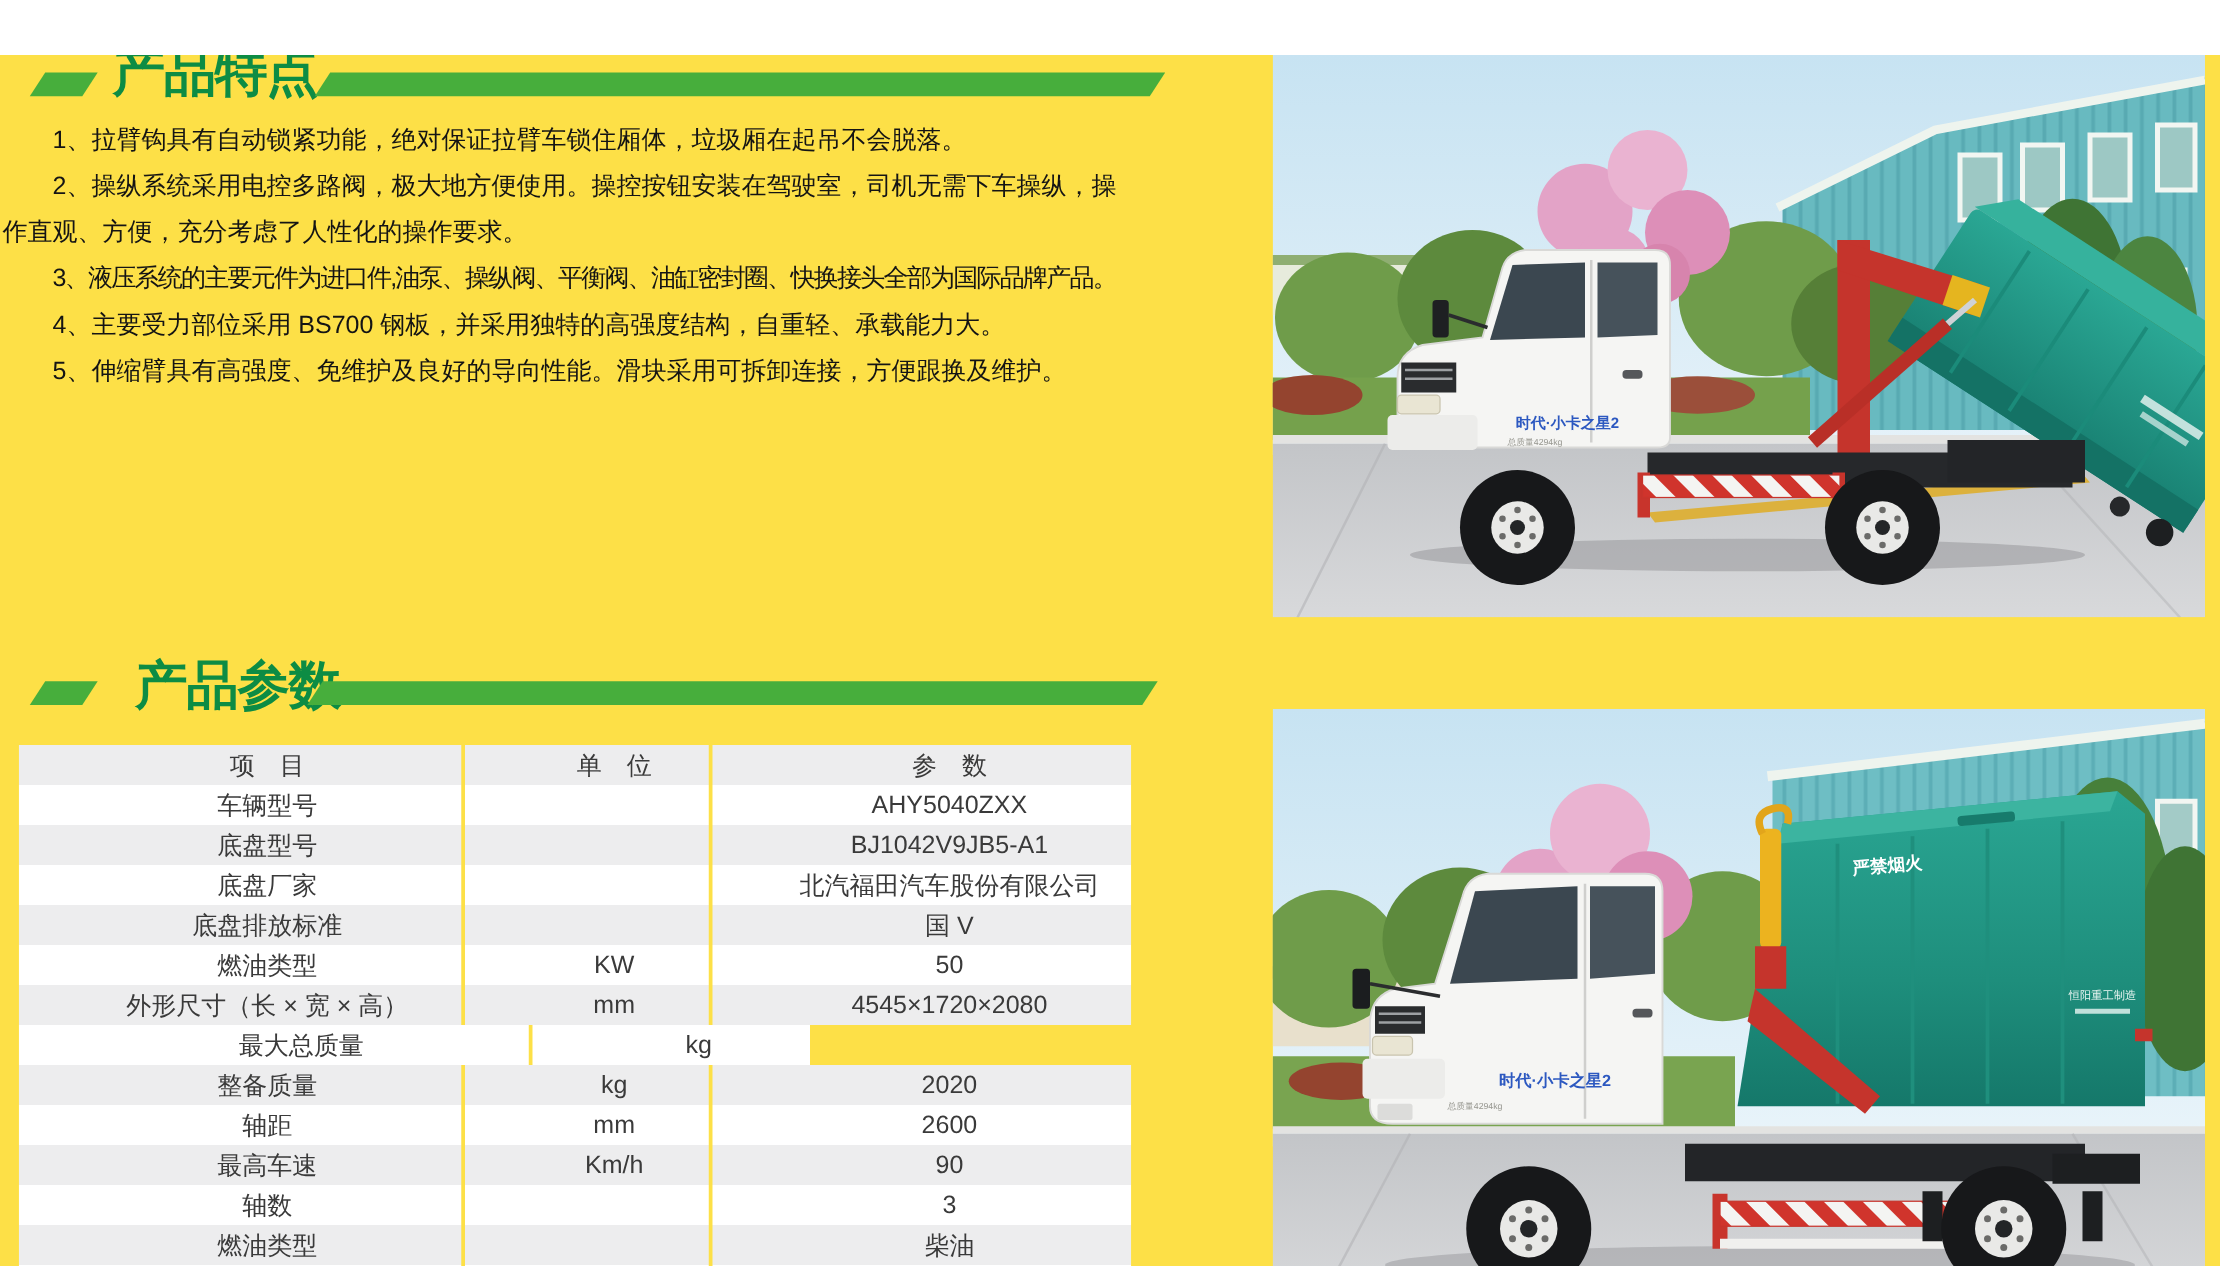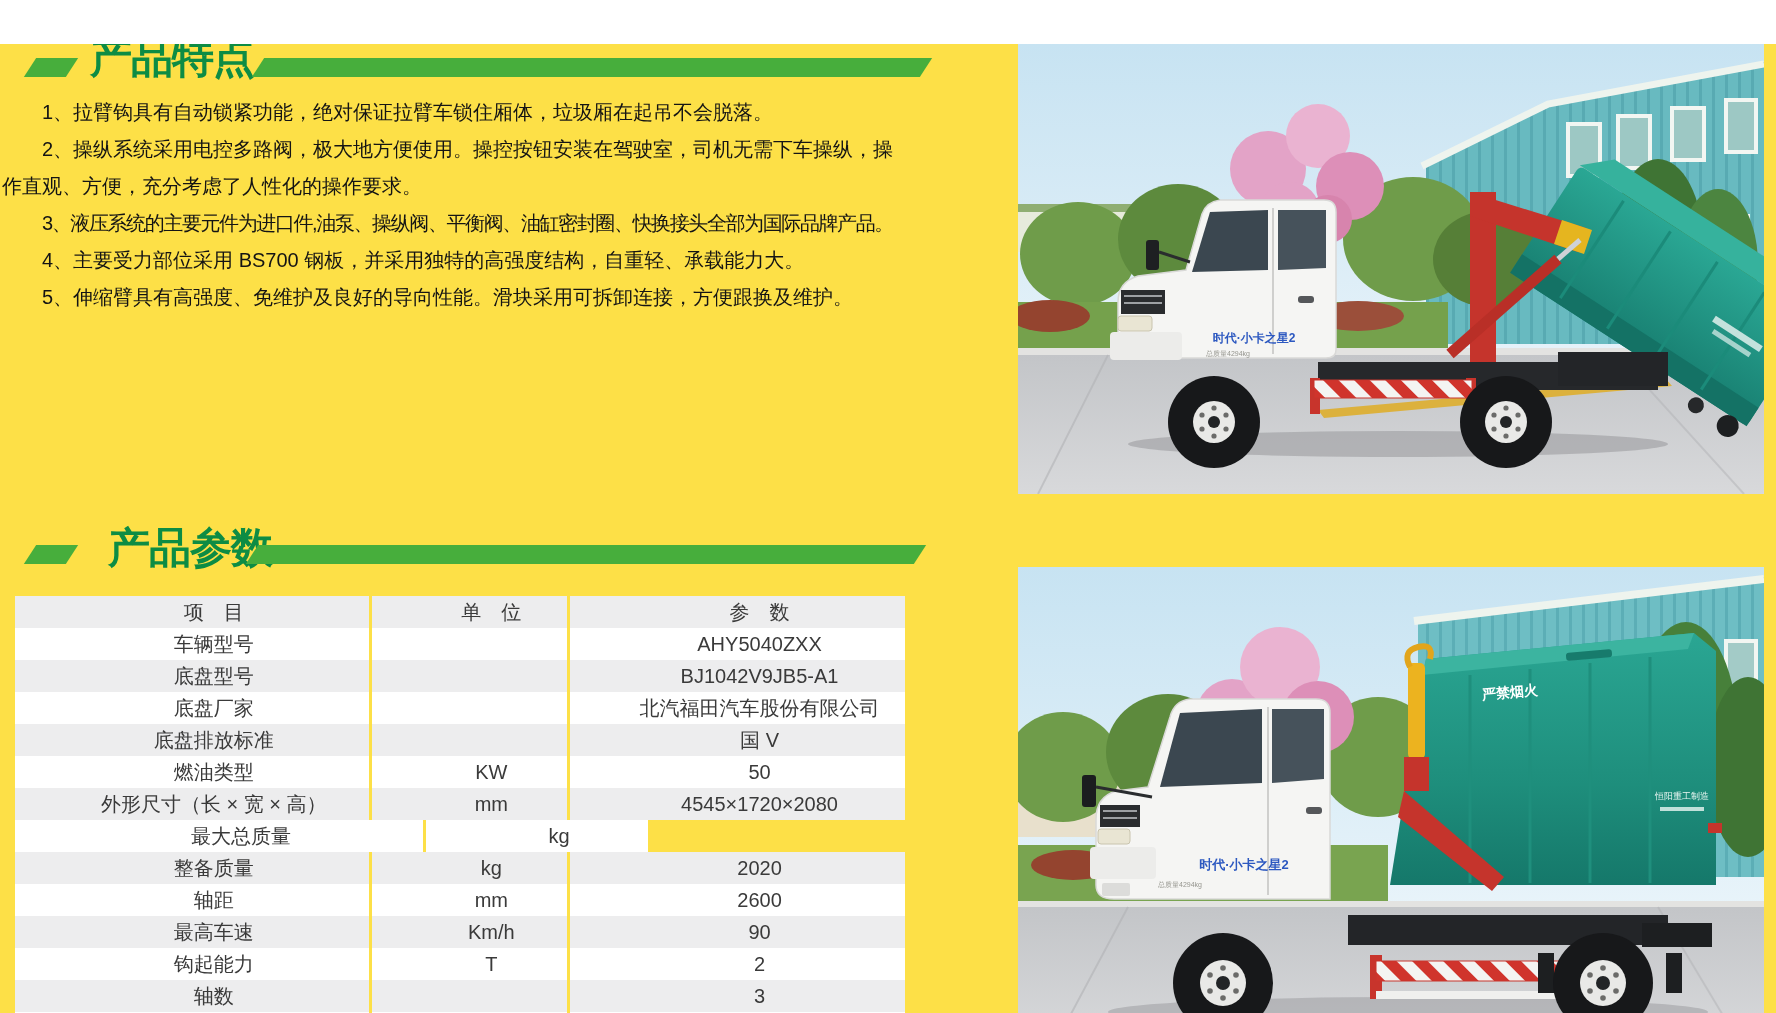--- a/index.html
+++ b/index.html
@@ -112,25 +112,20 @@
       </div>
       <div class="trow">
         <div class="tcell c0">轴距</div>
         <div class="tcell c1">mm</div>
         <div class="tcell c2">2600</div>
       </div>
       <div class="trow">
         <div class="tcell c0">最高车速</div>
         <div class="tcell c1">Km/h</div>
         <div class="tcell c2">90</div>
-      </div>
-      <div class="trow">
-        <div class="tcell c0">钩起能力</div>
-        <div class="tcell c1">T</div>
-        <div class="tcell c2">2</div>
       </div>
       <div class="trow">
         <div class="tcell c0">轴数</div>
         <div class="tcell c1"></div>
         <div class="tcell c2">3</div>
       </div>
       <div class="trow">
         <div class="tcell c0">燃油类型</div>
         <div class="tcell c1"></div>
         <div class="tcell c2">柴油</div>

